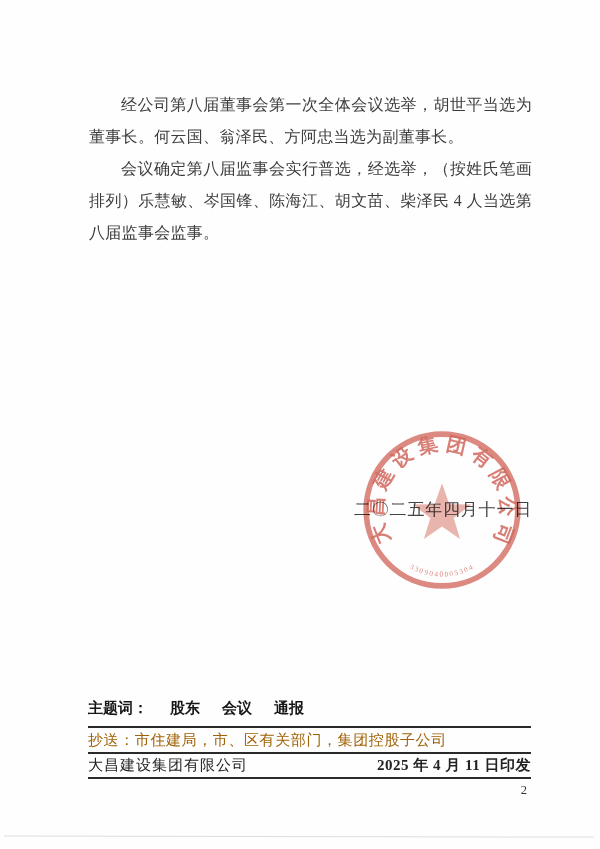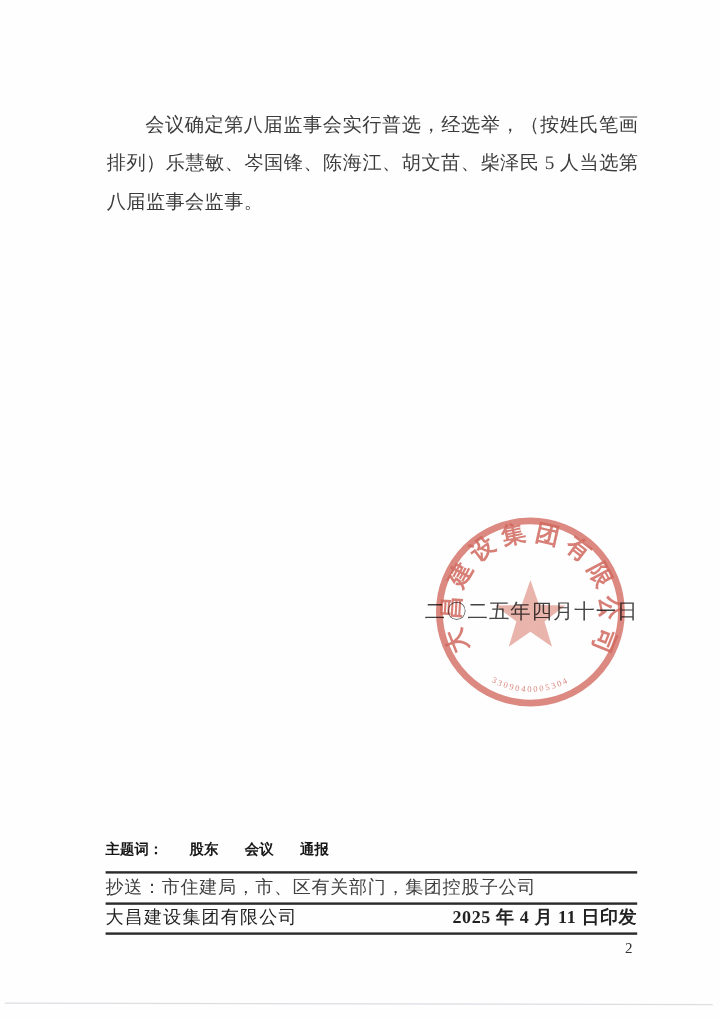--- a/index.html
+++ b/index.html
@@ -28,28 +28,28 @@
     position:absolute;left:360px;top:428px;width:164px;height:164px;z-index:2;
     mix-blend-mode:multiply;opacity:0.85;
     filter:blur(0.4px);
   }
   .seal text{font-family:"Liberation Serif",serif;}
   
   .footer-row{position:absolute;left:88px;width:443px;box-sizing:border-box;}
   .subject-row{
     top:697px;
     font-family:"Liberation Sans","DejaVu Sans",sans-serif;
-    font-weight:bold;font-size:12px;line-height:22px;color:#161616;
+    font-weight:bold;font-size:15px;line-height:22px;color:#161616;
     padding-bottom:7px;border-bottom:2px solid #2a2a2a;
   }
   .subject-row .term{margin-left:22px;}
   .subject-row .term:first-of-type{margin-left:7px;}
   .cc-row{
     top:730px;
-    font-size:15px;line-height:20px;letter-spacing:0.6px;color:#404040;
+    font-size:15px;line-height:20px;letter-spacing:0.6px;color:#a16207;
     padding-bottom:2px;border-bottom:2px solid #2a2a2a;
   }
   .issuer-row{
     top:756px;
     font-size:15px;line-height:18px;letter-spacing:1px;color:#222;
     display:flex;justify-content:space-between;align-items:flex-end;
     padding-bottom:3px;border-bottom:2px solid #2a2a2a;
   }
   .issuer-row .print-date{font-weight:700;letter-spacing:0.5px;}
   .pagenum-row{
@@ -61,21 +61,22 @@
     position:absolute;left:4px;top:836px;width:590px;height:1px;
     background:#c9cdd3;opacity:0.65;transform:rotate(0.12deg);
   }
 </style>
 </head>
 <body>
 
 <div class="page">
 
   <div class="body-text">
-    <p>会议确定第八届监事会实行普选，经选举，（按姓氏笔画排列）乐慧敏、岑国锋、陈海江、胡文苗、柴泽民 5 人当选第八届监事会监事。</p>
+    <p>经公司第八届董事会第一次全体会议选举，胡世平当选为董事长。何云国、翁泽民、方阿忠当选为副董事长。</p>
+    <p>会议确定第八届监事会实行普选，经选举，（按姓氏笔画排列）乐慧敏、岑国锋、陈海江、胡文苗、柴泽民 4 人当选第八届监事会监事。</p>
   </div>
 
   <div class="date-line">二〇二五年四月十一日</div>
 
   <svg class="seal" viewBox="0 0 160 160" xmlns="http://www.w3.org/2000/svg">
 
     <circle cx="80" cy="80" r="74" fill="none" stroke="#c94e41" stroke-width="5.5" stroke-opacity="0.78"></circle>
 
     <polygon points="80,54 87.1,74.3 108.5,74.7 91.4,87.7 97.6,108.3 80,96 62.4,108.3 68.6,87.7 51.5,74.7 72.9,74.3" fill="#d2604f" fill-opacity="0.55"></polygon>
 

